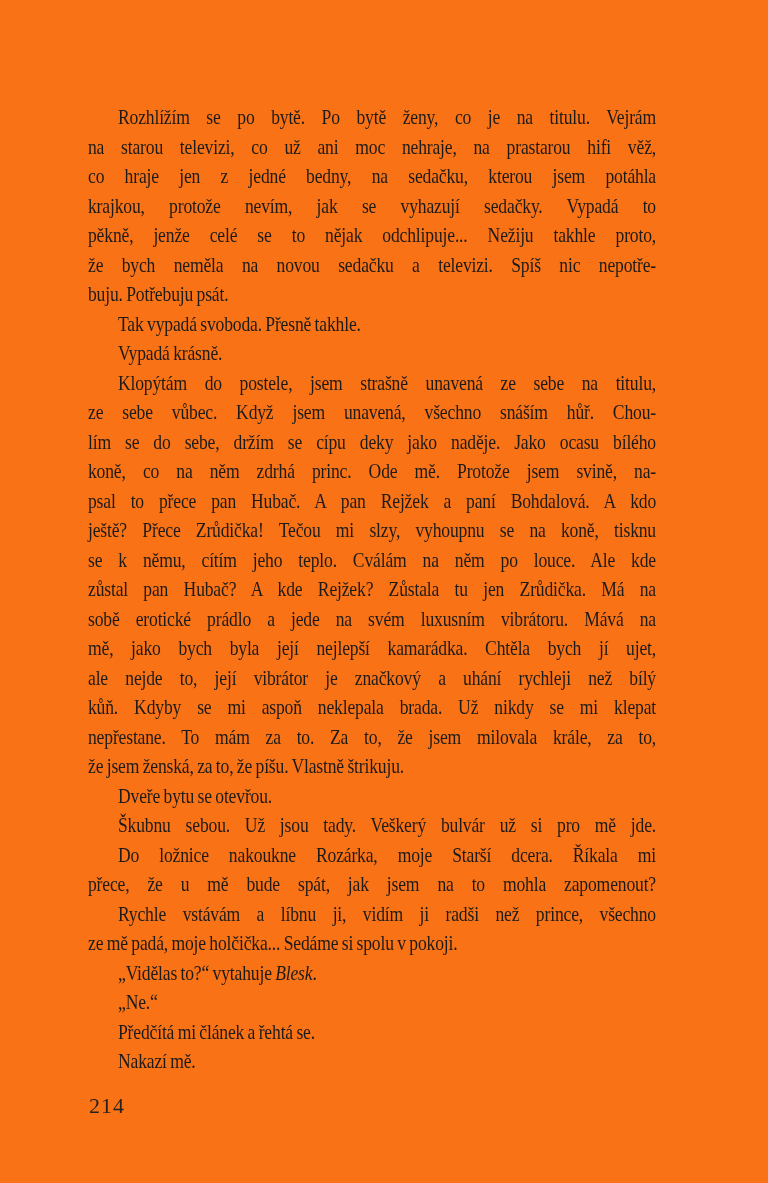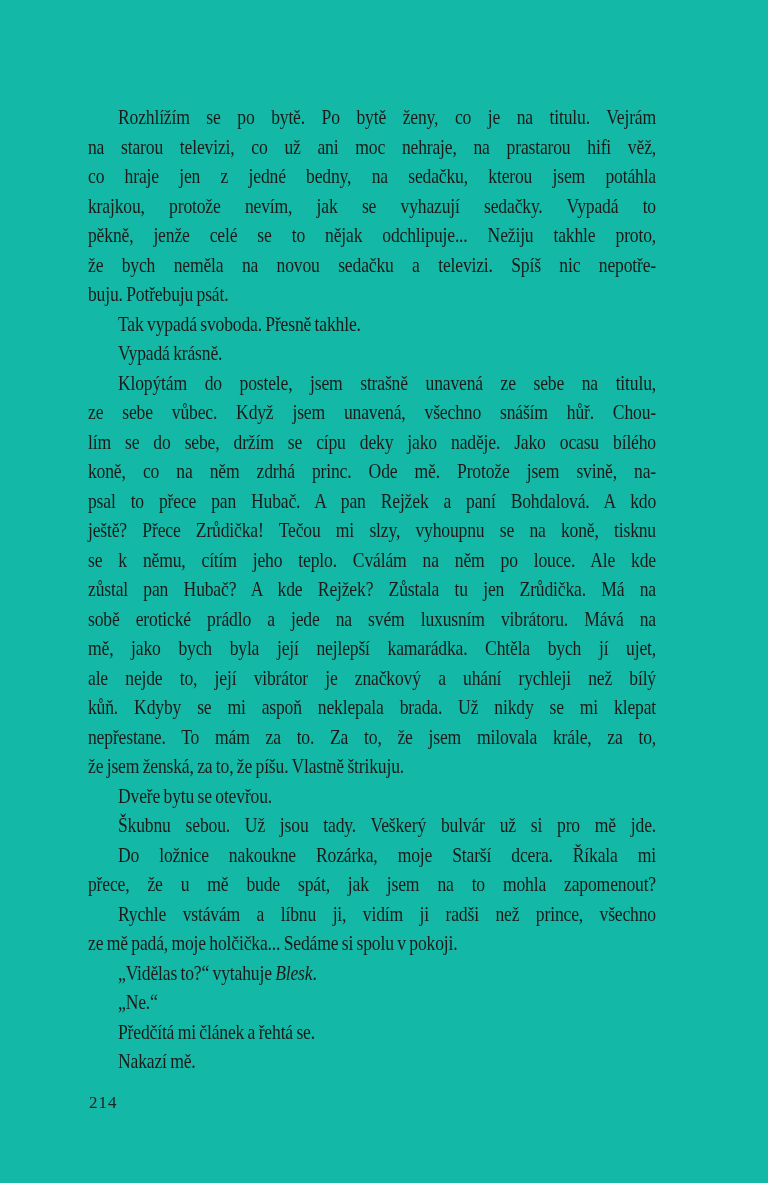--- a/index.html
+++ b/index.html
@@ -48,29 +48,29 @@
   .line.first {
     text-indent: 37.5px;
   }
   .italic {
     font-style: italic;
   }
   .page-number {
     position: absolute;
     left: 89px;
     top: 1093px;
-    font-size: 17px;
+    font-size: 22px;
     letter-spacing: 1px;
     color: #25221f;
   }
 </style>
 </head>
 <body>
 
-<div class="page" style="background: #14b8a6; color: rgb(29, 27, 25);">
+<div class="page" style="background: #f97316; color: rgb(29, 27, 25);">
   <div class="text-block">
       <div class="para">
         <div class="line just first"><span>Rozhlížím se po bytě. Po bytě ženy, co je na titulu. Vejrám</span></div>
         <div class="line just"><span>na starou televizi, co už ani moc nehraje, na prastarou hifi věž,</span></div>
         <div class="line just"><span>co hraje jen z jedné bedny, na sedačku, kterou jsem potáhla</span></div>
         <div class="line just"><span>krajkou, protože nevím, jak se vyhazují sedačky. Vypadá to</span></div>
         <div class="line just"><span>pěkně, jenže celé se to nějak odchlipuje... Nežiju takhle proto,</span></div>
         <div class="line just"><span>že bych neměla na novou sedačku a televizi. Spíš nic nepotře-</span></div>
         <div class="line"><span>buju. Potřebuju psát.</span></div>
       </div>

